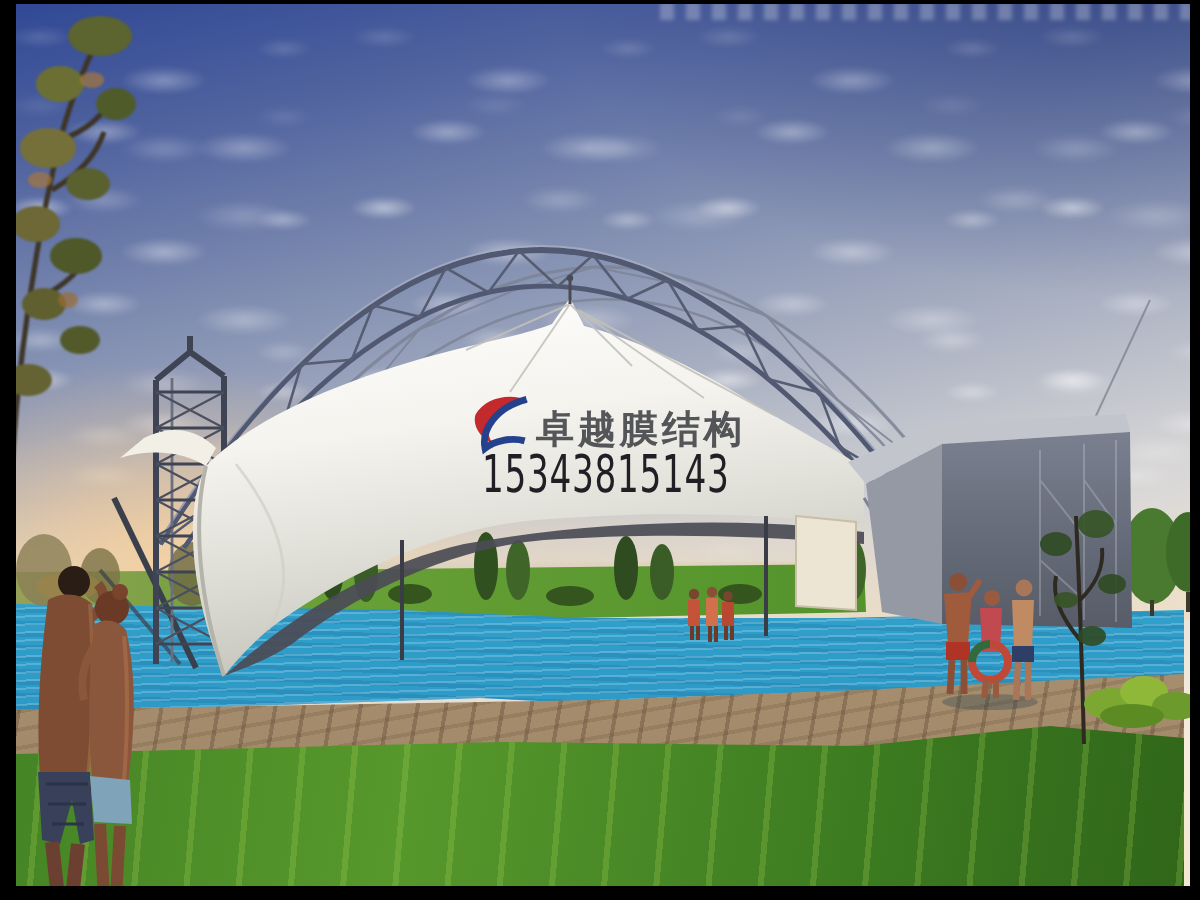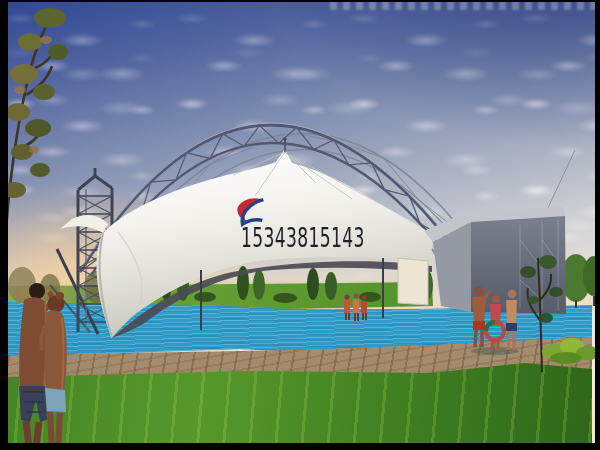--- a/index.html
+++ b/index.html
@@ -269,20 +269,21 @@
     <ellipse cx="46" cy="40" rx="6" ry="4" fill="#a5763a" opacity=".7"></ellipse>
     <ellipse cx="20" cy="90" rx="6" ry="4" fill="#a5763a" opacity=".7"></ellipse>
     <ellipse cx="34" cy="150" rx="5" ry="4" fill="#9a6c34" opacity=".7"></ellipse>
   </svg>
 
   <div class="wm">
     <svg class="wm-logo" viewBox="0 0 38 36">
       <path d="M5 14 C10 5 24 2 33 7 C25 8 17 13 13 20 C11 24 12 27 15 30 C8 27 3 20 5 14 Z" fill="#c22a2d"></path>
       <path d="M32 6 C16 10 8 22 10 32 C15 28 24 26 31 28" fill="none" stroke-width="3.6" stroke="#24418e"></path>
     </svg>
+    <div class="wm-brand">卓越膜结构</div>
     <div class="wm-phone">15343815143</div>
   </div>
 
   <div class="bd t"></div>
   <div class="bd b"></div>
   <div class="bd l"></div>
   <div class="bd r"></div>
 </div>
 
 </body></html>

